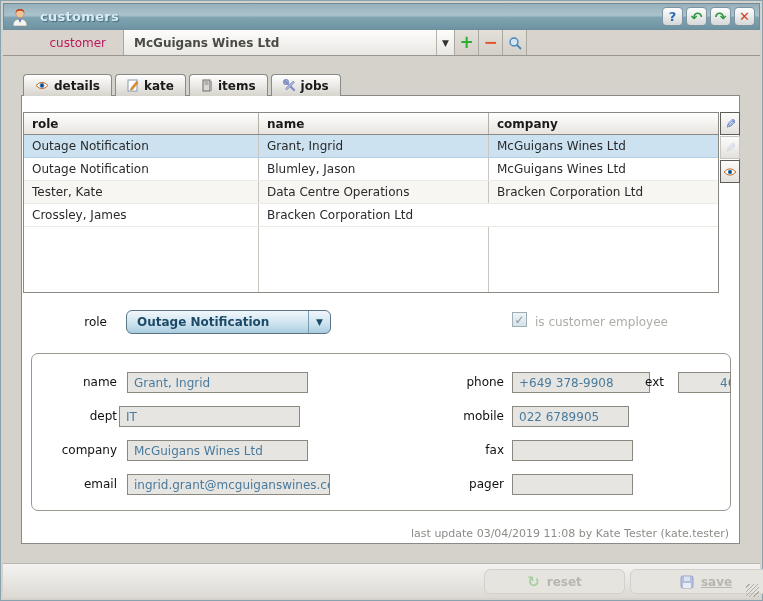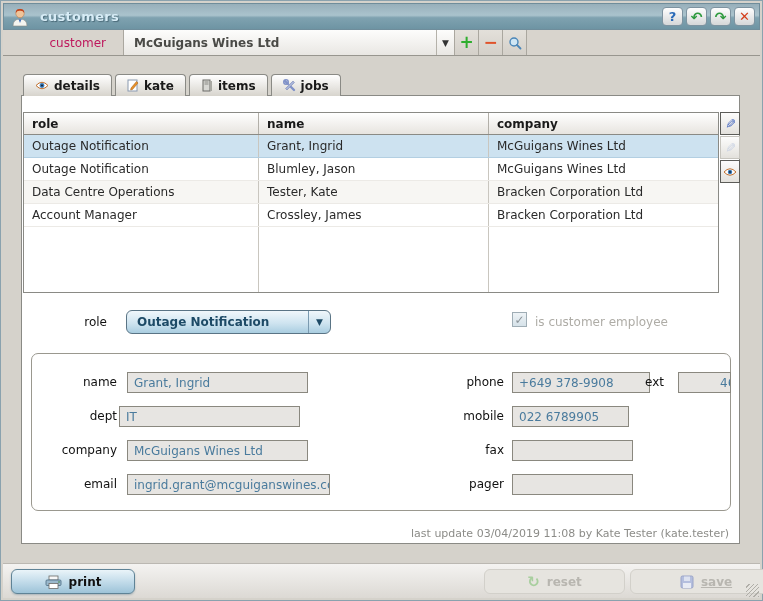--- a/index.html
+++ b/index.html
@@ -261,26 +261,25 @@
         <div class="td">Outage Notification</div>
         <div class="td">Grant, Ingrid</div>
         <div class="td">McGuigans Wines Ltd</div>
       </div>
       <div class="trow data">
         <div class="td">Outage Notification</div>
         <div class="td">Blumley, Jason</div>
         <div class="td">McGuigans Wines Ltd</div>
       </div>
       <div class="trow data alt">
+        <div class="td">Tester, Kate</div>
         <div class="td">Data Centre Operations</div>
-        <div class="td">Tester, Kate</div>
         <div class="td">Bracken Corporation Ltd</div>
       </div>
       <div class="trow data">
-        <div class="td">Account Manager</div>
         <div class="td">Crossley, James</div>
         <div class="td">Bracken Corporation Ltd</div>
       </div>
       <div class="trow filler">
           <div class="td"></div>
           <div class="td"></div>
           <div class="td"></div>
         </div>
       <div class="trow filler">
           <div class="td"></div>
@@ -346,29 +345,20 @@
         <input class="finput" style="left: 95px; width: 203px;" value="ingrid.grant@mcguiganswines.co.nz">
         <div class="flabel" style="left:395px; width:77px;">pager</div>
         <input class="finput" style="left: 480px; width: 121px;" value="">
       </div>
     </div>
 
     <div class="status-text">last update 03/04/2019 11:08 by Kate Tester (kate.tester)</div>
   </div>
 
   <div class="footer">
-    <div class="btn btn-print">
-      <svg width="17" height="14" viewBox="0 0 17 14">
-        <rect x="4" y="1" width="9" height="4" fill="#f8f8f8" stroke="#6a6a66" stroke-width=".8"></rect>
-        <rect x="1" y="5" width="15" height="5.5" rx="1" fill="#9ab8cc" stroke="#4a6a80" stroke-width=".8"></rect>
-        <rect x="4" y="8.5" width="9" height="5" fill="#ffffff" stroke="#6a6a66" stroke-width=".8"></rect>
-        <circle cx="14" cy="7" r=".8" fill="#3a8a3a"></circle>
-      </svg>
-      <span>print</span>
-    </div>
     <div class="btn btn-disabled btn-reset">
       <span class="reset-glyph">↻</span>
       <span>reset</span>
     </div>
     <div class="btn btn-disabled btn-save">
       <svg width="14" height="14" viewBox="0 0 14 14">
         <rect x="1" y="1" width="12" height="12" rx="1.5" fill="#b4bede" stroke="#9aa4c8" stroke-width="1"></rect>
         <rect x="4" y="1.5" width="6" height="4.5" fill="#dde2f0"></rect>
         <rect x="3" y="8" width="8" height="5" fill="#e8ebf4"></rect>
       </svg>

